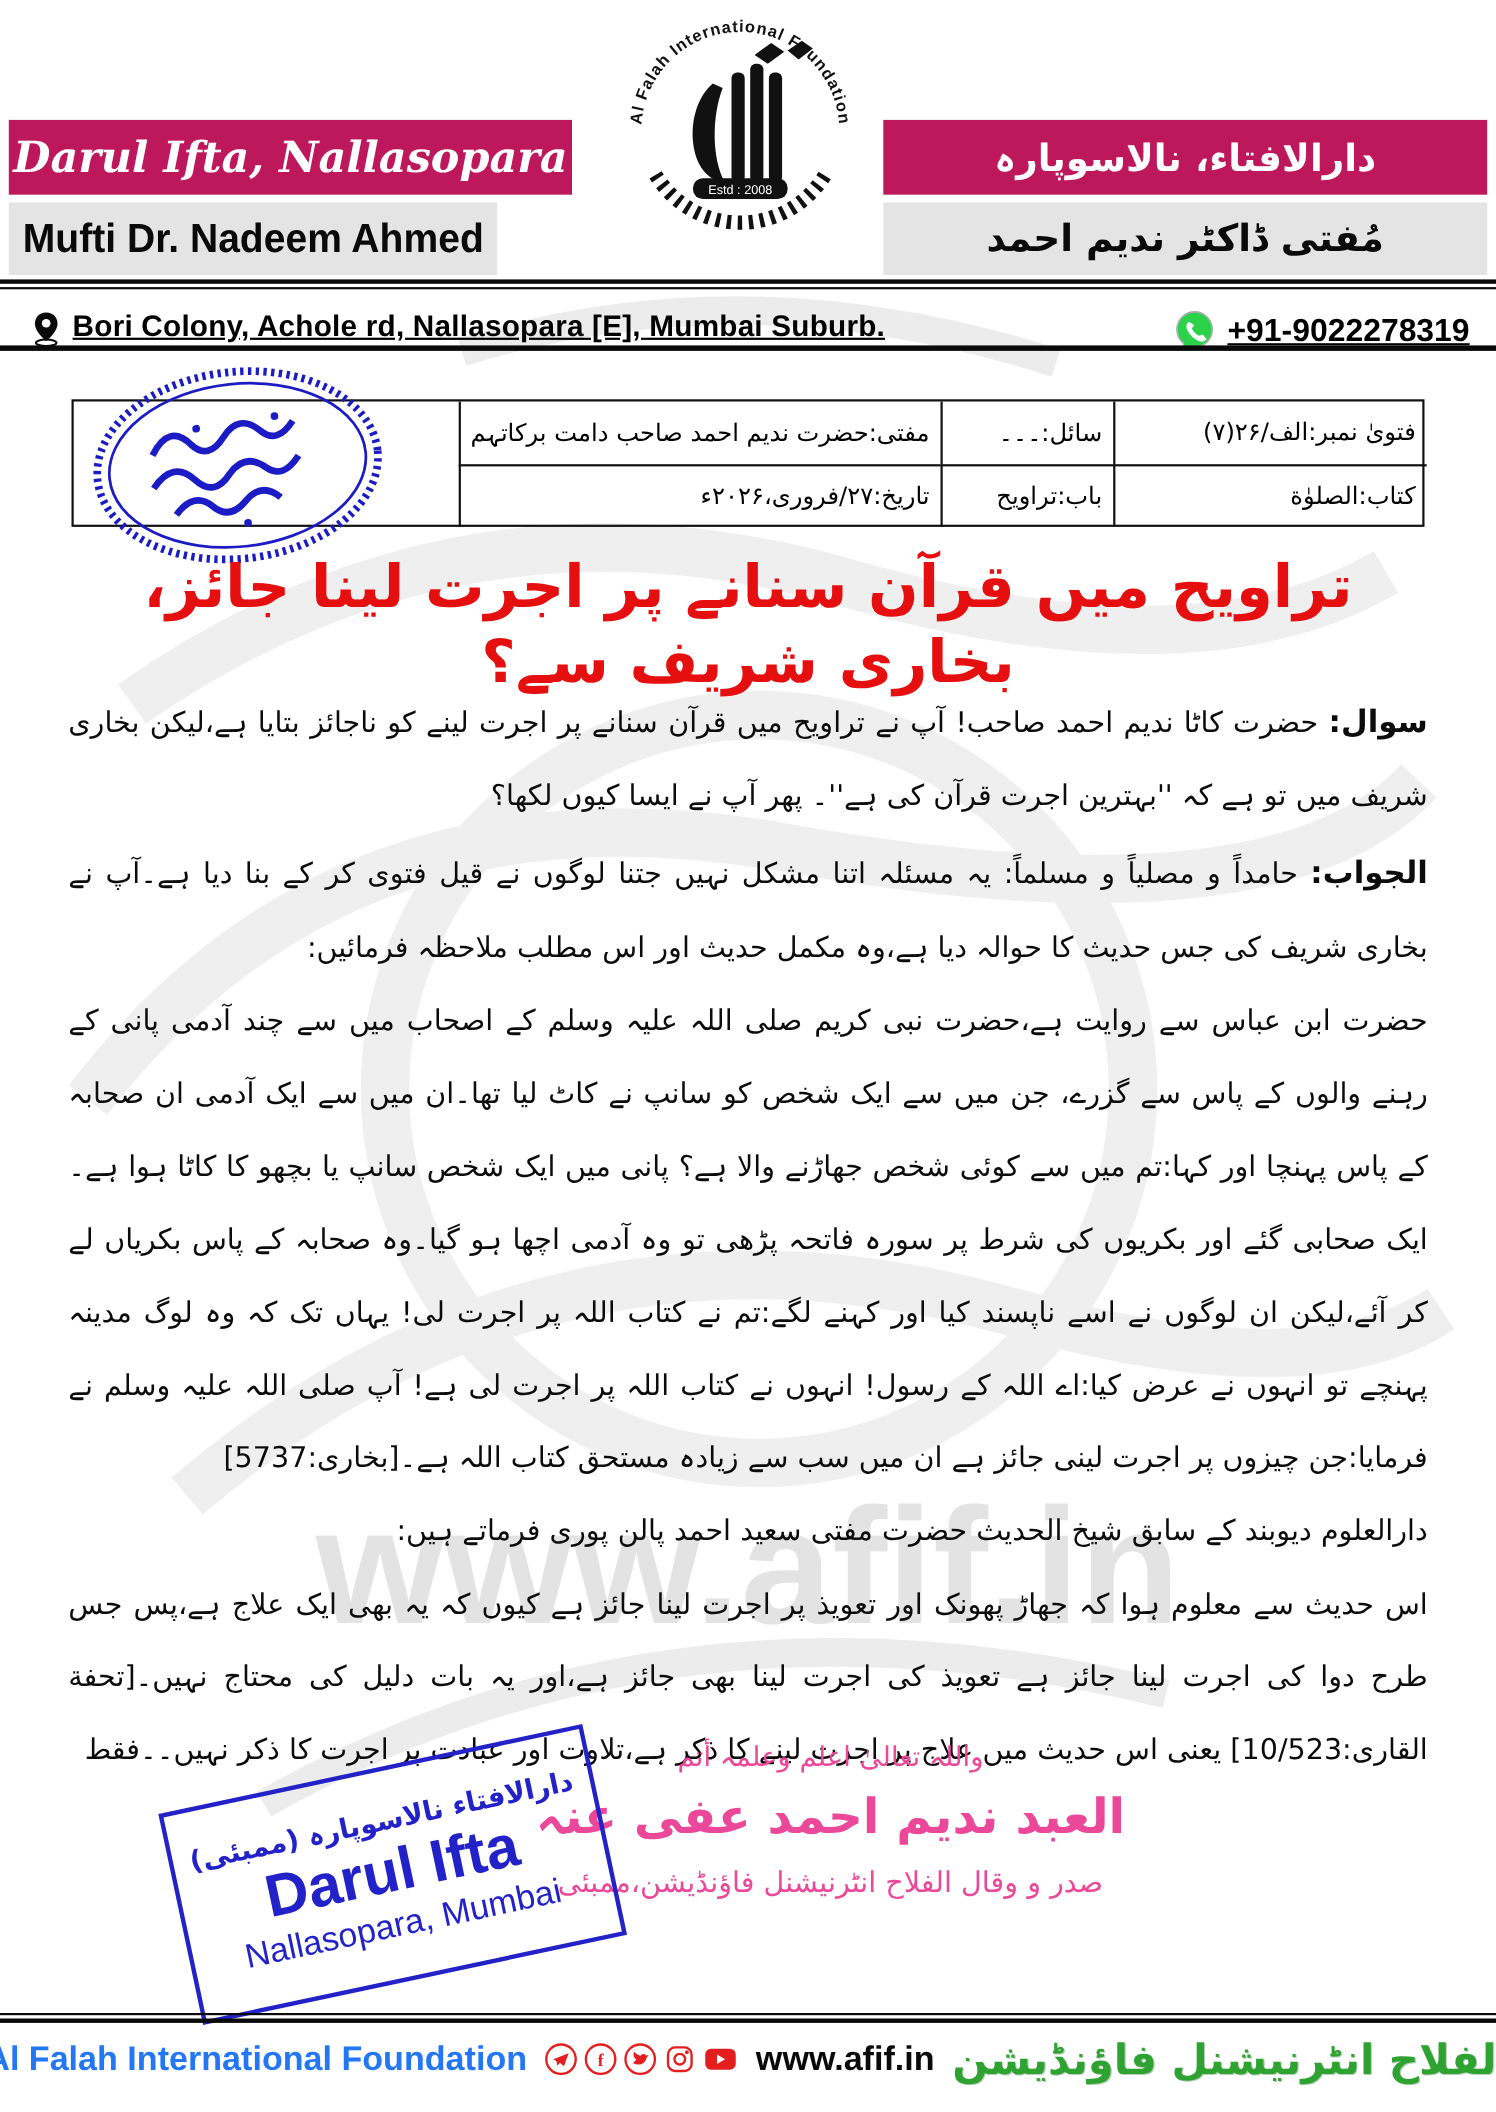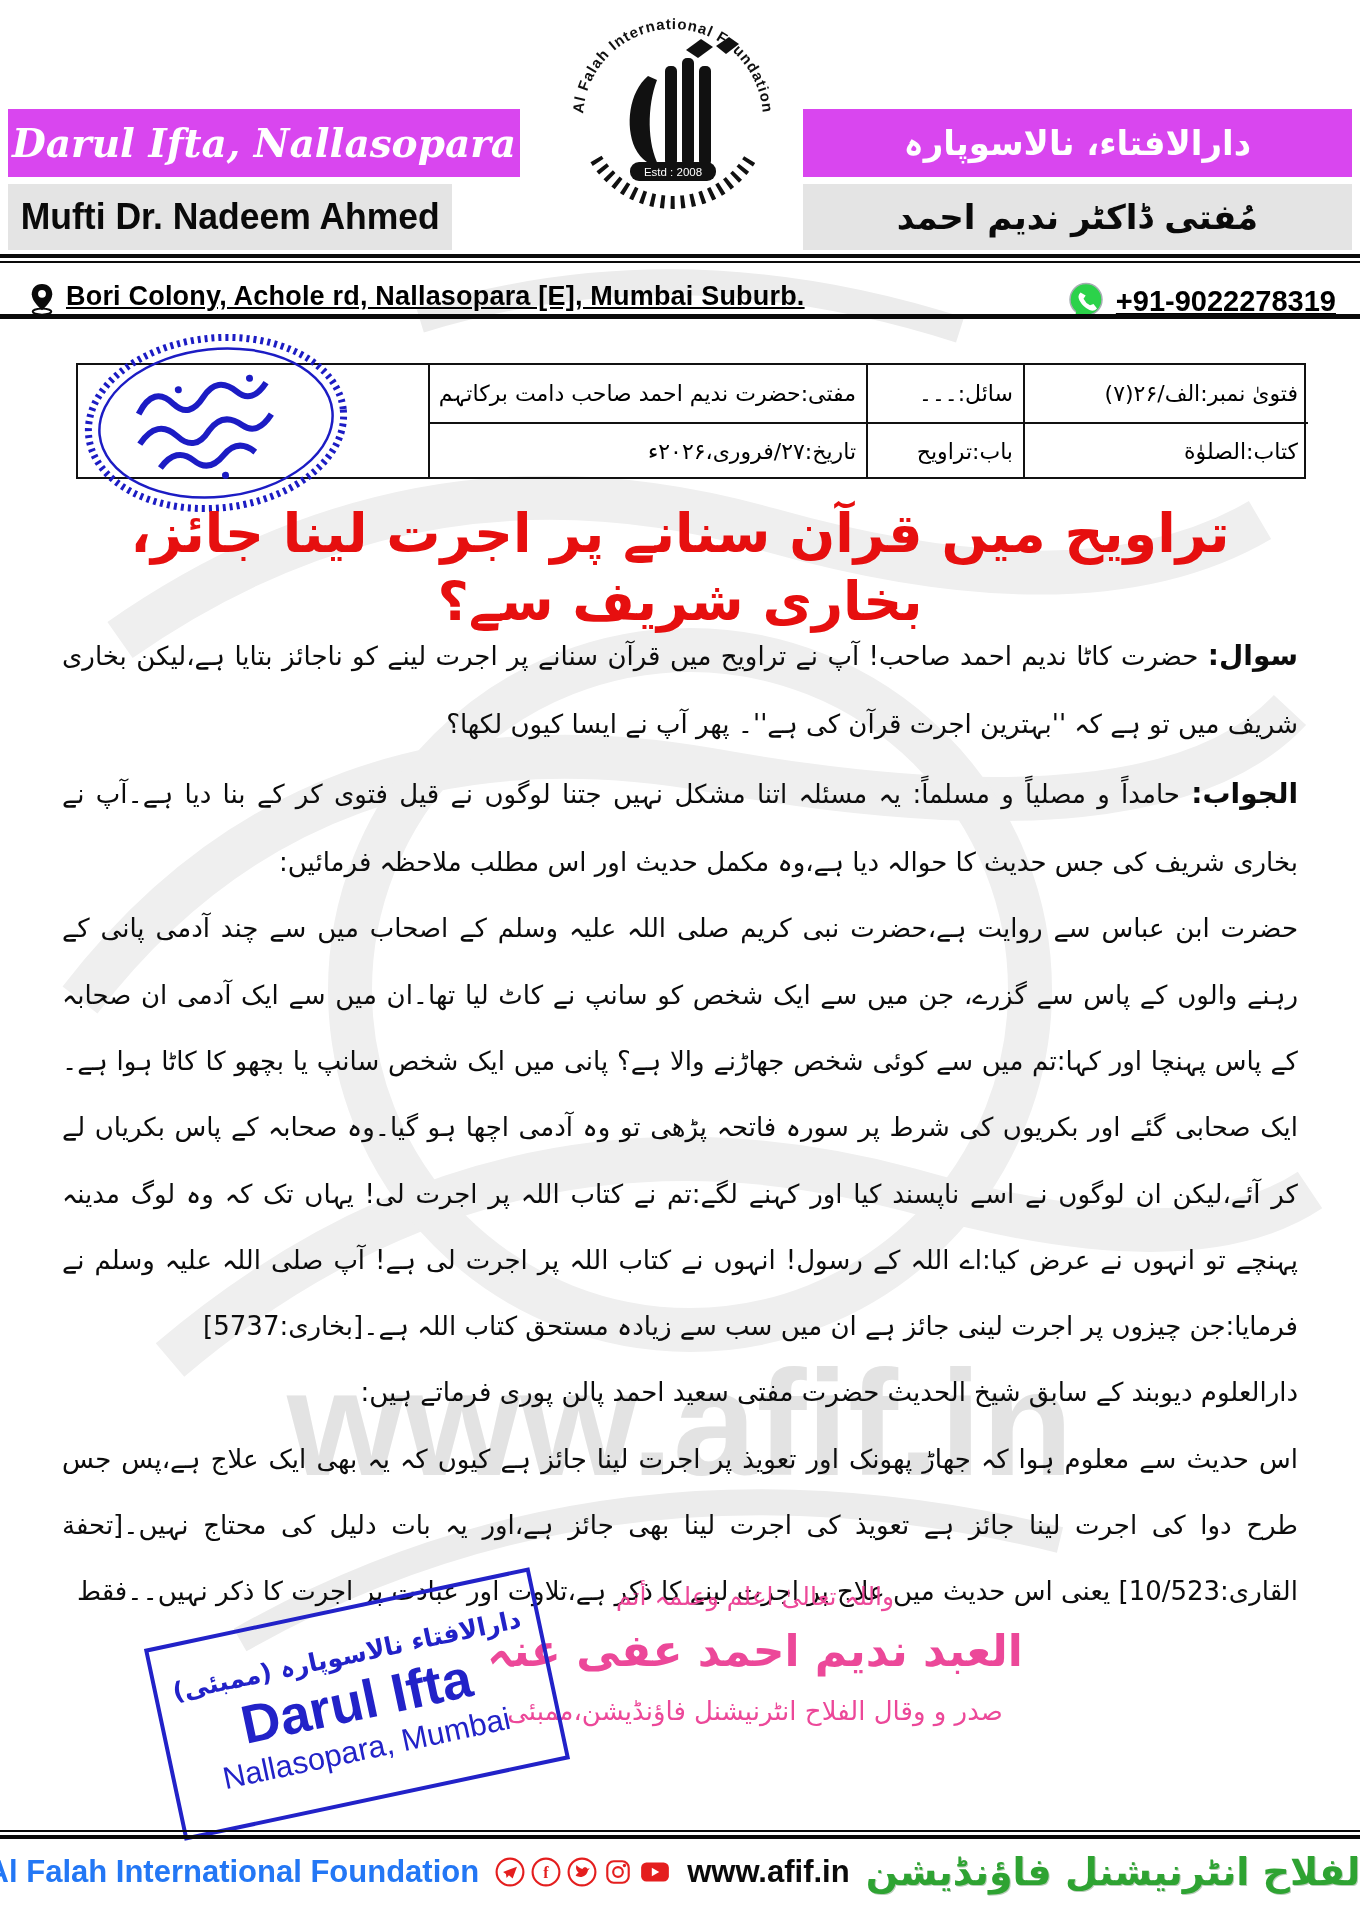--- a/index.html
+++ b/index.html
@@ -3,21 +3,21 @@
 <meta charset="utf-8">
 <style>
   html,body{margin:0;padding:0;width:1360px;height:1920px;background:#ffffff;
     font-family:"Liberation Sans",sans-serif;overflow:hidden;}
   .page{position:absolute;inset:0;width:1360px;height:1920px;}
   .watermark{position:absolute;inset:0;z-index:0;pointer-events:none;}
   .content{position:absolute;inset:0;z-index:1;}
 
   
   .banner{position:absolute;display:flex;align-items:center;}
-  .banner.black{background:#d946ef;color:#fff;}
+  .banner.black{background:#be185d;color:#fff;}
   .banner.gray{background:#e4e4e4;color:#0a0a0a;}
   .bl-top{left:8px;top:109px;width:512px;height:68px;justify-content:center;}
   .bl-bot{left:8px;top:184px;width:444px;height:66px;justify-content:center;}
   .br-top{left:803px;top:109px;width:549px;height:68px;justify-content:center;}
   .br-bot{left:803px;top:184px;width:549px;height:66px;justify-content:center;}
   .script-en{font-family:"DejaVu Serif",serif;font-style:italic;font-weight:bold;font-size:39px;white-space:nowrap;}
   .bold-en{font-family:"Liberation Sans",sans-serif;font-weight:bold;font-size:37px;transform:scaleX(.96);white-space:nowrap;}
   .urdu{font-family:"DejaVu Sans",sans-serif;direction:rtl;}
   .banner .urdu{font-weight:bold;font-size:34px;white-space:nowrap;}
 
@@ -27,21 +27,21 @@
     border-top:4px solid #0a0a0a;border-bottom:2px solid #0a0a0a;box-sizing:border-box;}
   .single-rule{position:absolute;left:0;top:314px;width:1360px;border-top:5px solid #0a0a0a;}
 
   .address-row{position:absolute;left:28px;top:281px;width:1308px;height:46px;
     display:flex;align-items:flex-start;text-decoration:underline;}
   .address-text{font-weight:bold;font-size:27px;margin-left:10px;letter-spacing:.2px;}
   .phone-group{margin-left:auto;display:flex;align-items:center;}
   .phone-number{font-weight:bold;font-size:29px;margin-left:10px;}
 
   
-  .fatwa-table{position:absolute;left:76px;top:363px;width:1230px;height:116px;
+  .fatwa-table{position:absolute;left:65px;top:363px;width:1230px;height:116px;
     display:grid;grid-template-columns:350px 438px 157px 285px;grid-template-rows:57px 57px;
     border:2px solid #111;box-sizing:border-box;background:transparent;}
   .cell{border-left:2px solid #111;display:flex;align-items:center;direction:rtl;
     padding:0 10px;font-family:"DejaVu Sans",sans-serif;font-size:22px;white-space:nowrap;box-sizing:border-box;}
   .cell.row2{border-top:2px solid #111;}
   .seal-cell{grid-row:1 / span 2;border-left:none;}
   .seal{position:absolute;left:78px;top:328px;width:276px;height:190px;}
 
   .page-title{position:absolute;left:60px;top:500px;width:1240px;text-align:center;direction:rtl;
     font-family:"DejaVu Sans",sans-serif;font-weight:bold;font-size:54px;color:#e60f0f;line-height:1.25;}

